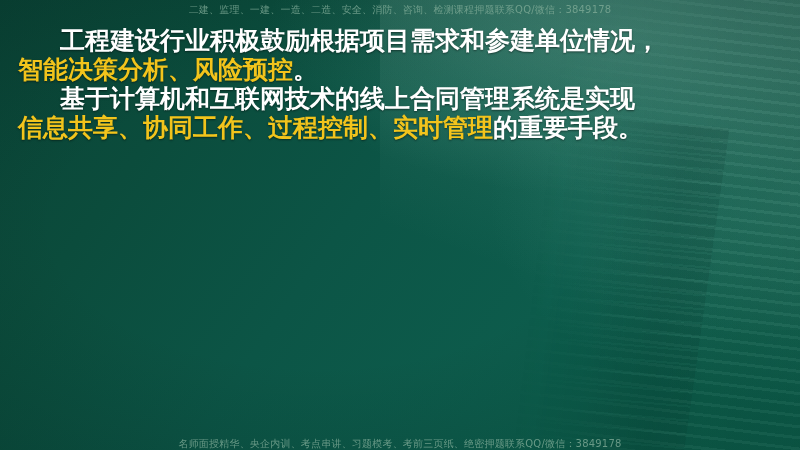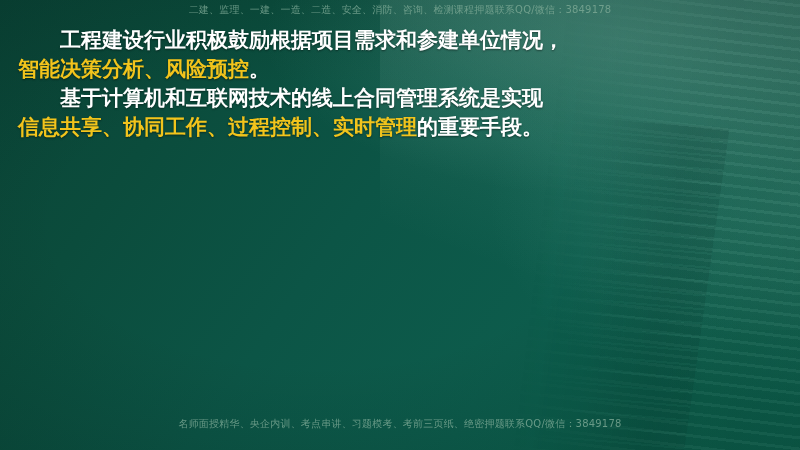--- a/index.html
+++ b/index.html
@@ -98,34 +98,34 @@
     text-align: center;
     font-size: 10px;
     line-height: 11px;
     letter-spacing: 0.2px;
     color: rgba(126,170,150,0.80);
     white-space: nowrap;
     font-family: "DejaVu Sans", "Liberation Sans", sans-serif;
     user-select: none;
   }
   .banner-top    { top: 4px; }
-  .banner-bottom { bottom: 21px; }
+  .banner-bottom { bottom: 1px; }
 
   
   .content {
     position: absolute;
     left: 0;
     top: 26px;
     width: 596px;
     padding: 0 0 0 18px;
     box-sizing: border-box;
   }
 
   .line {
-    font-size: 21px;
+    font-size: 25px;
     line-height: 29px;
     font-weight: 700;
     color: #ffffff;
     white-space: nowrap;
     text-shadow: 0 1px 2px rgba(0,0,0,0.45);
     font-family: "DejaVu Sans", "Liberation Sans", sans-serif;
   }
 
   .line-title {
     font-size: 19px;

